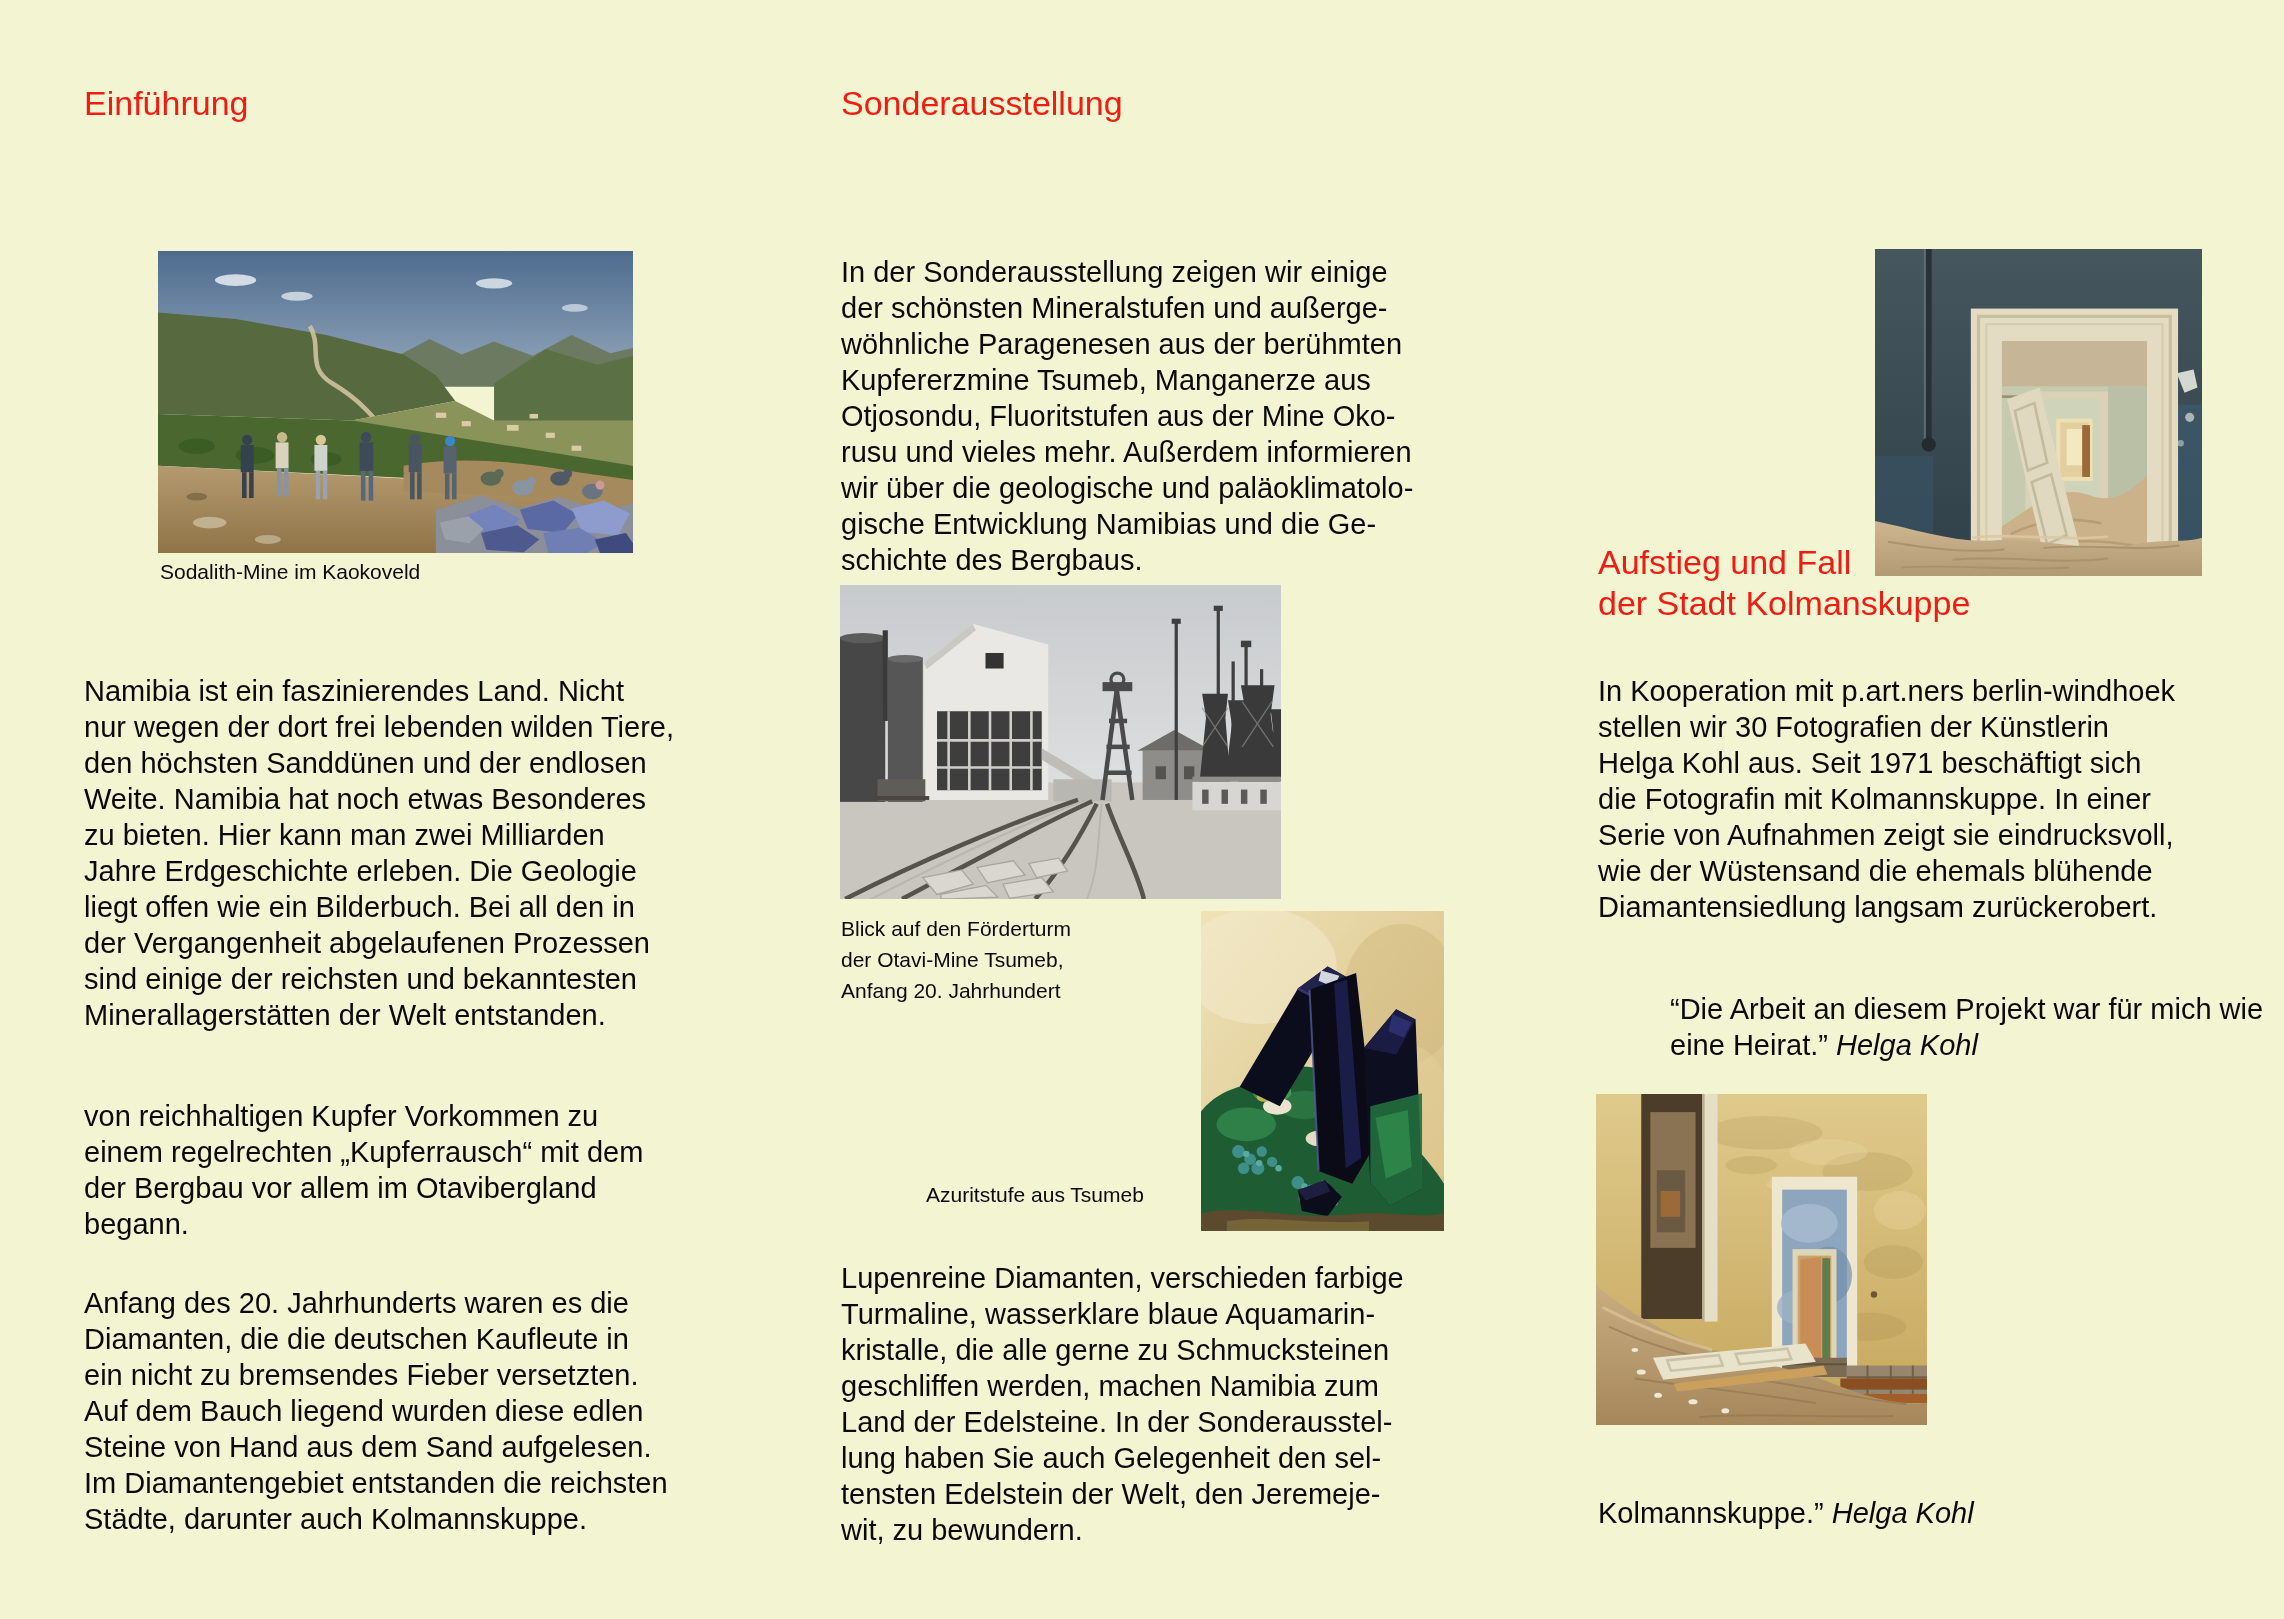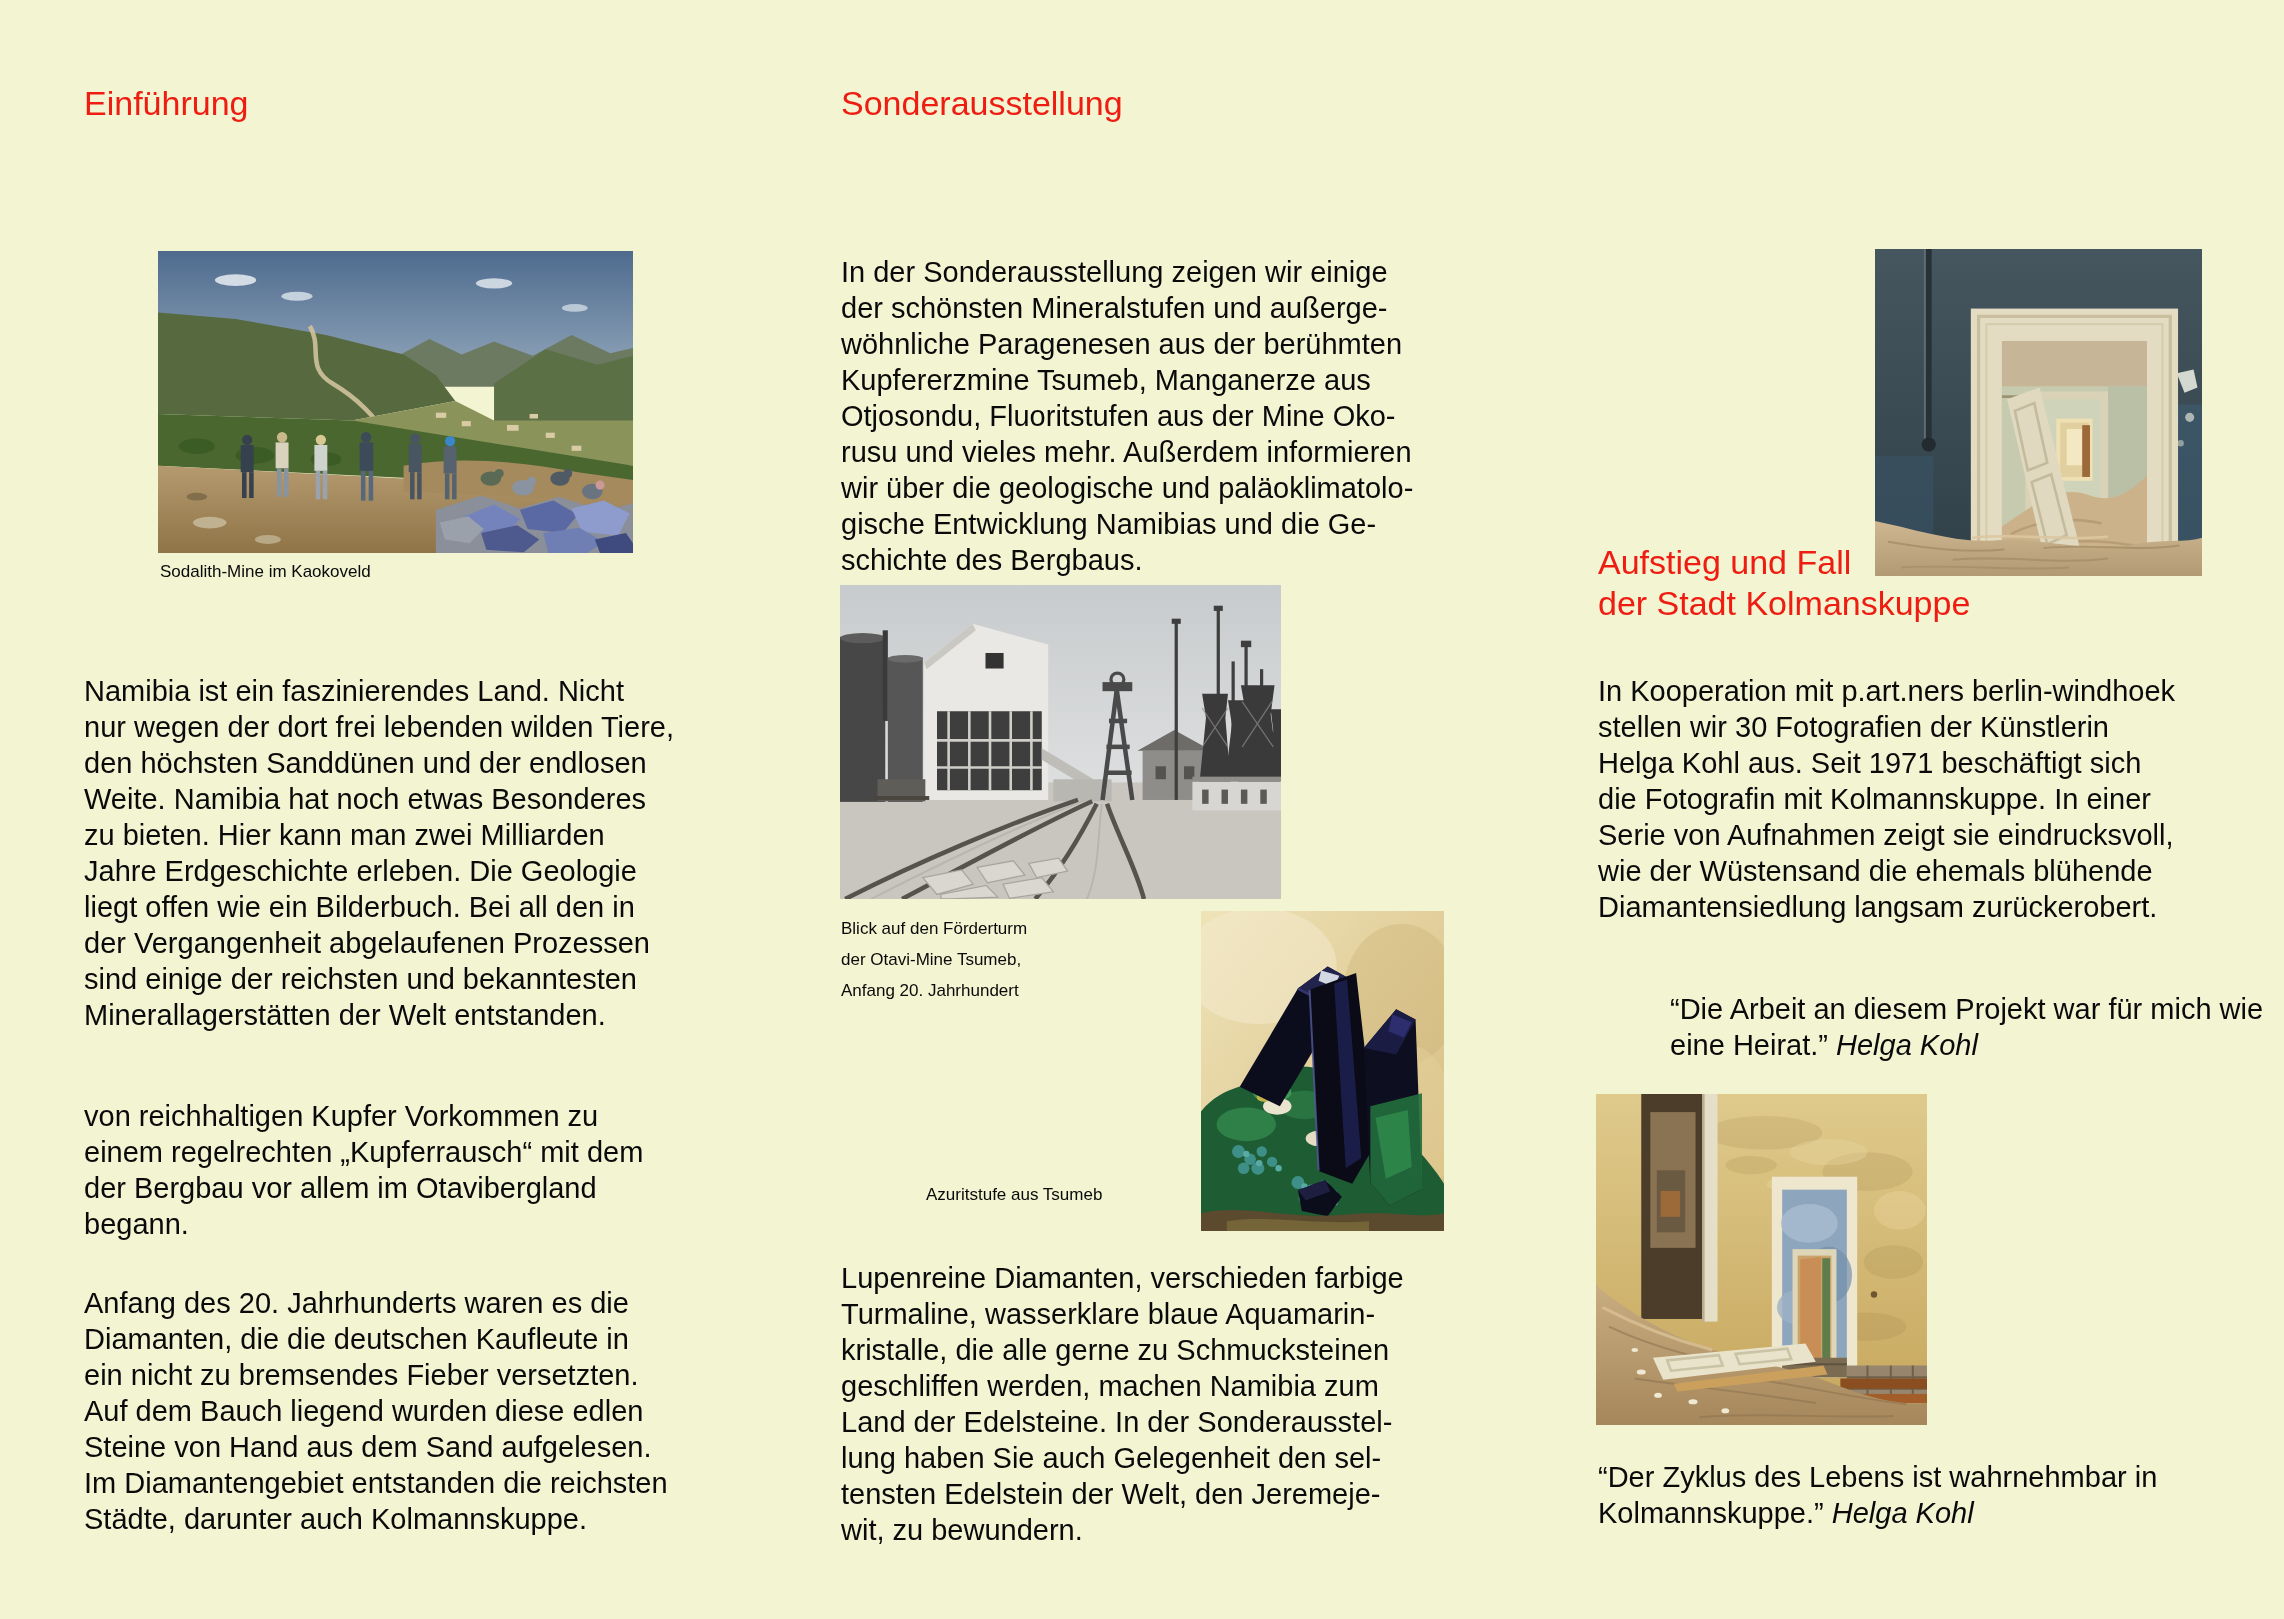--- a/index.html
+++ b/index.html
@@ -14,21 +14,21 @@
     color:var(--accent,#ee1c11);
     font-size:34px;font-weight:400;line-height:41px;
     white-space:pre-line;margin:0;
   }
   .para{
     font-size:29px;line-height:36px;white-space:nowrap;
   }
   .para b{font-weight:400;}
   .para i{font-style:italic;}
   .caption{
-    font-size:17px;line-height:31px;white-space:pre-line;
+    font-size:21px;line-height:31px;white-space:pre-line;
   }
   .photo{position:absolute;overflow:hidden;line-height:0;}
   .photo svg{display:block;width:100%;height:100%;}
 </style>
 </head>
 <body>
 
 <h1 class="heading abs" style="left:84px;top:83px;">Einführung</h1>
 
 <div class="photo" style="left:158px;top:251px;width:475px;height:302px;">
@@ -482,14 +482,14 @@
     <g fill="#efe9d4">
       <ellipse cx="70" cy="430" rx="7" ry="4"></ellipse>
         <ellipse cx="96" cy="466" rx="6" ry="4"></ellipse>
       <ellipse cx="150" cy="476" rx="7" ry="4"></ellipse>
         <ellipse cx="60" cy="396" rx="5" ry="3"></ellipse>
       <ellipse cx="200" cy="490" rx="6" ry="4"></ellipse>
     </g>
   </svg>
 </div>
 
-<div class="para abs" style="left:1598px;top:1459px;"><span>“Der Zyklus des Lebens ist wahrnehmbar in</span><br><span>Kolmannskuppe.” </span><i>Helga Kohl</i></div>
+<div class="para abs" style="left:1598px;top:1459px;"><br><span>Kolmannskuppe.” </span><i>Helga Kohl</i></div>
 
 
 </body></html>

